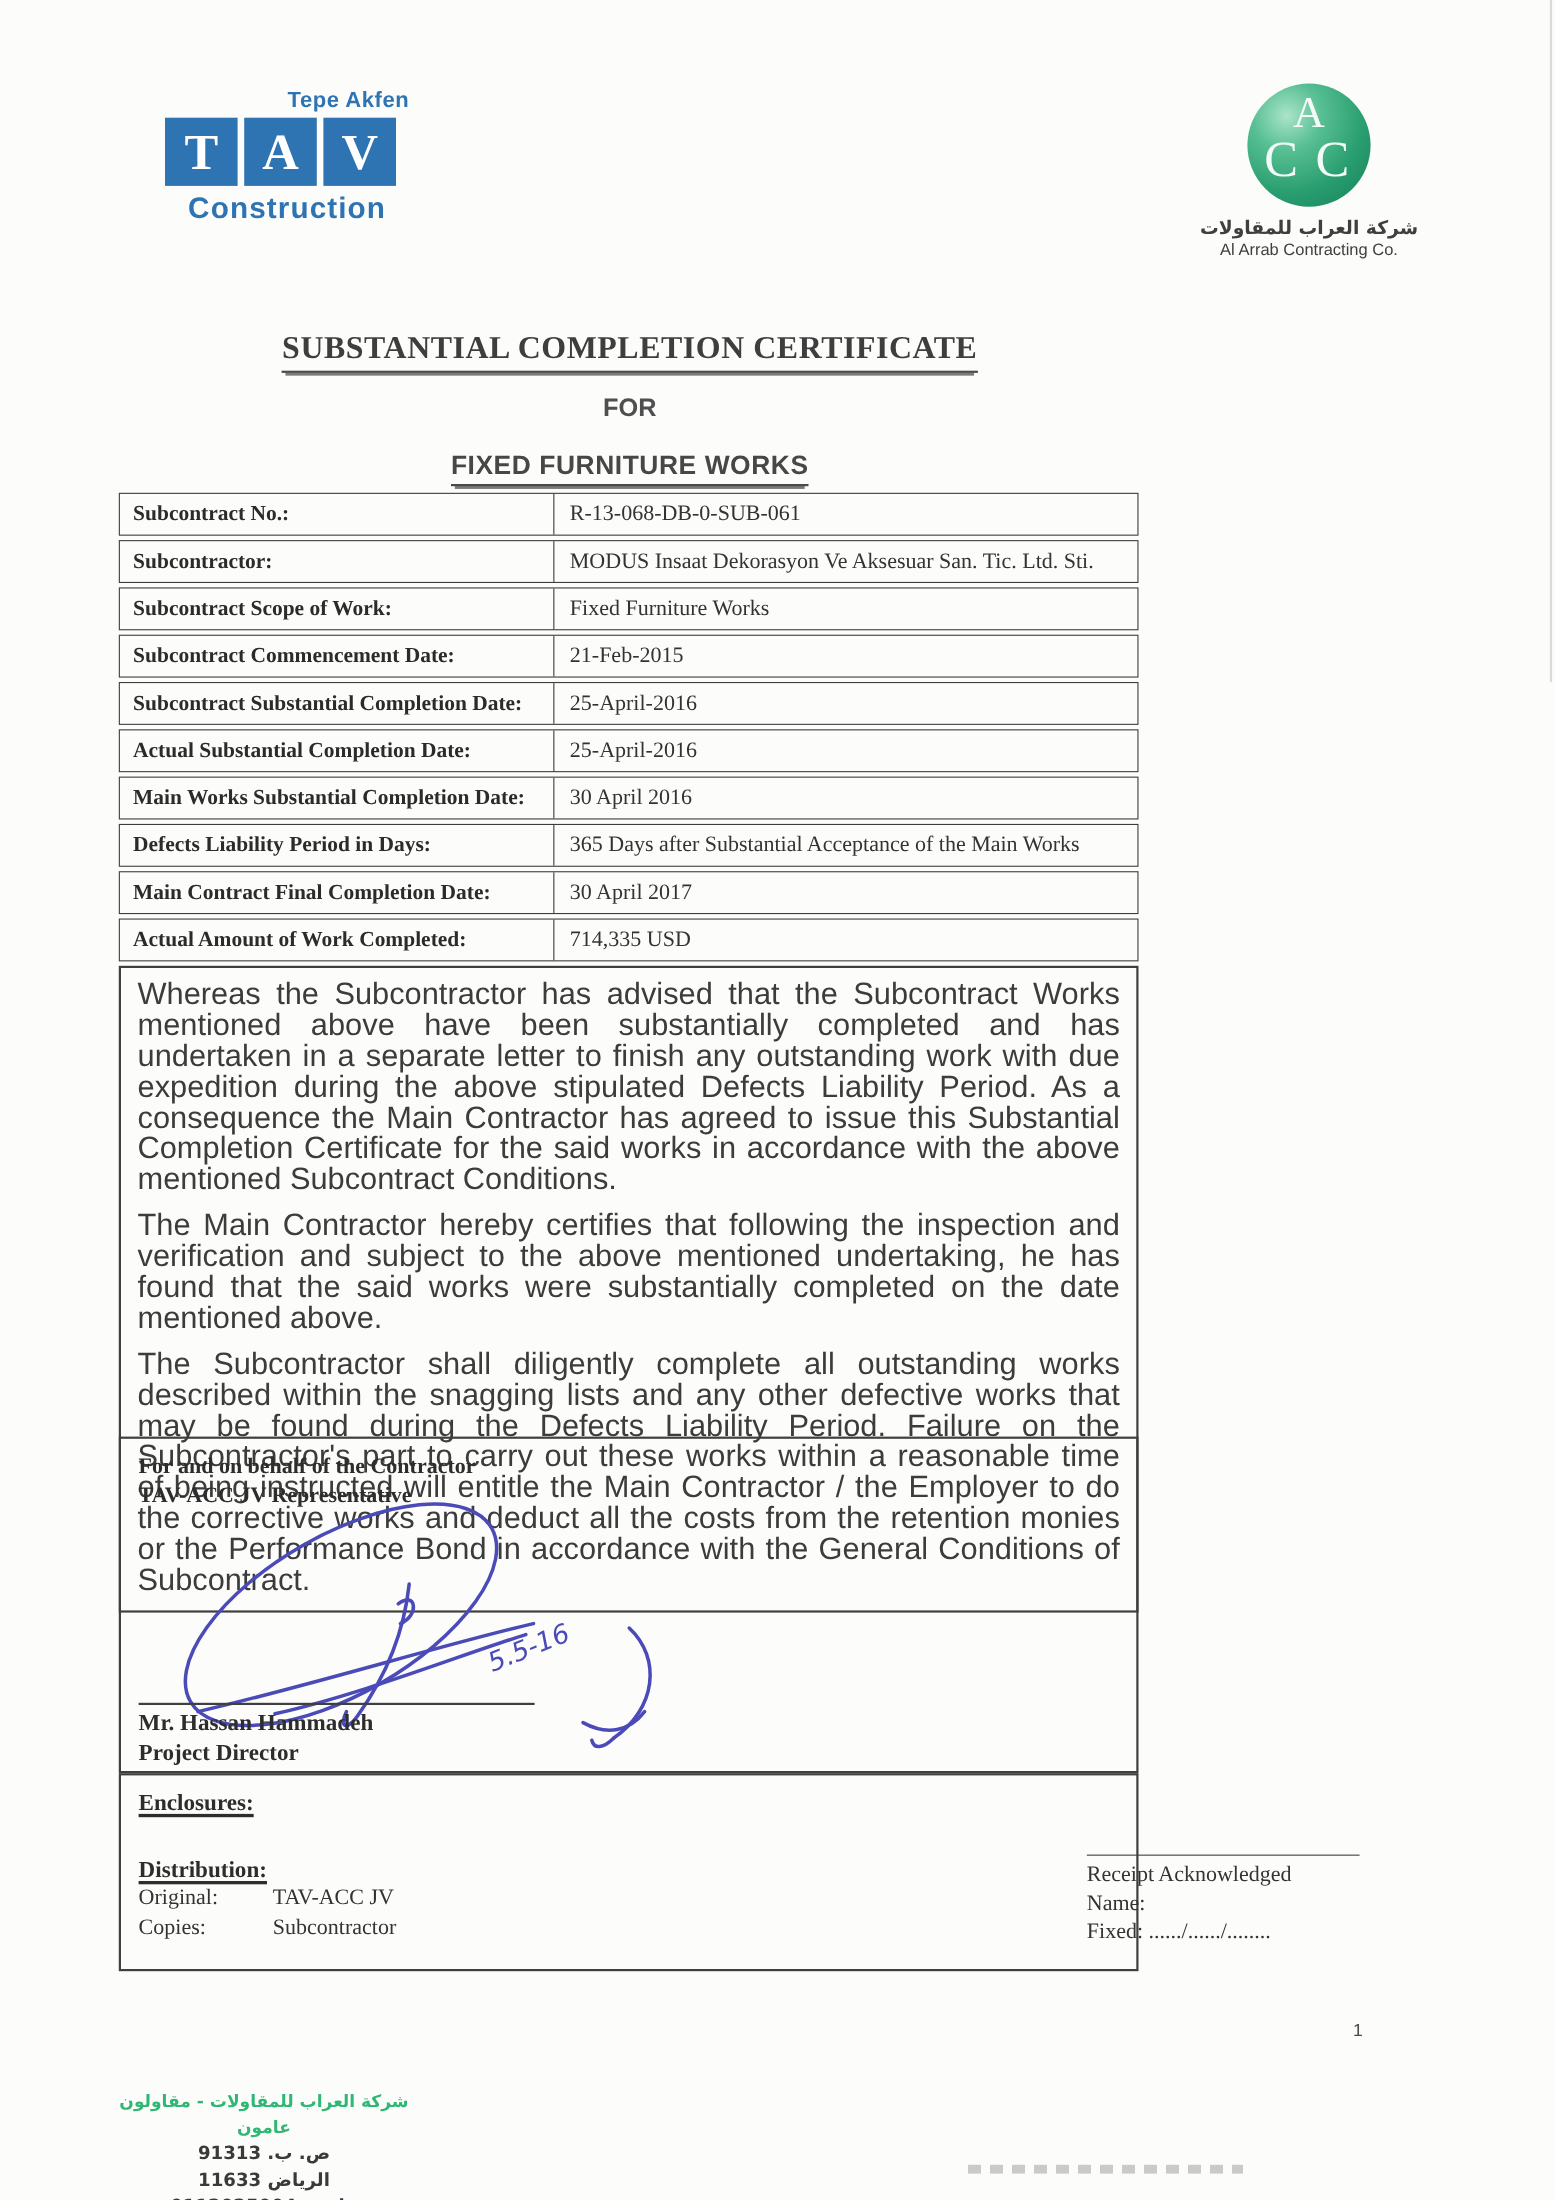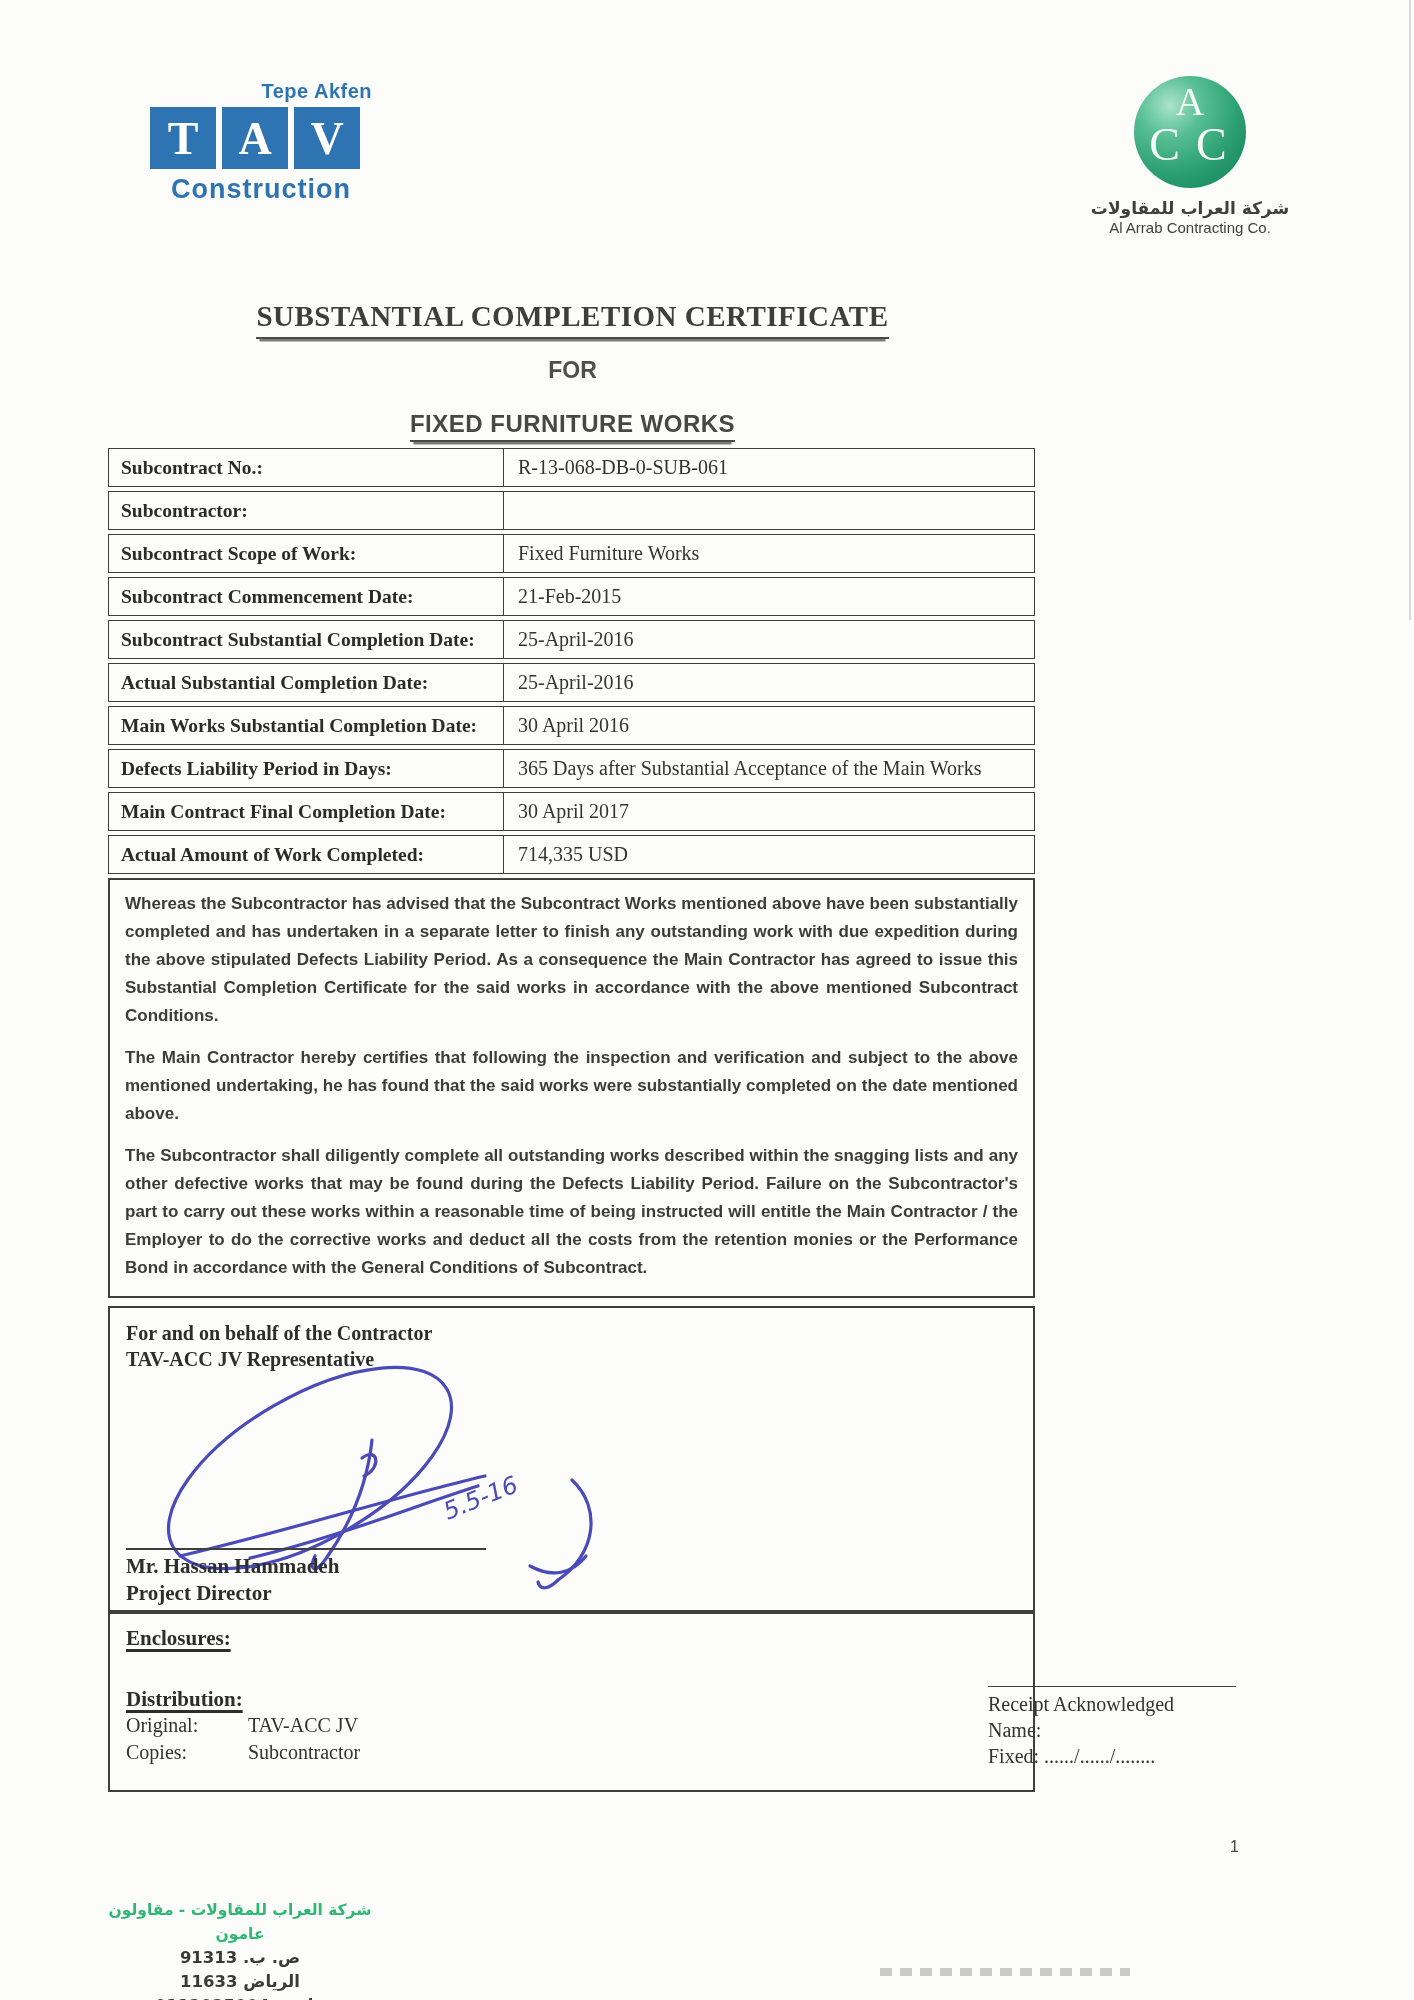--- a/index.html
+++ b/index.html
@@ -50,22 +50,22 @@
   .details-table { position:absolute; left:108px; top:448px; width:927px;
                    display:flex; flex-direction:column; gap:4px; }
   .d-row { display:flex; align-items:stretch; height:37px; border:1.5px solid #3d3d3d; background:transparent; }
   .d-label { flex:0 0 382px; display:flex; align-items:center; padding-left:12px;
              border-right:1.5px solid #3d3d3d; font-weight:bold; font-size:19.5px; color:#2b2b2b; }
   .d-value { flex:1; display:flex; align-items:center; padding-left:14px; font-size:20px; color:#333333; }
 
   
   .para-box { position:absolute; left:108px; top:878px; width:893px; border:2px solid #3f3f3f;
               padding:10px 15px 14px; }
-  .para-box p { margin:0 0 14px; font-family:"Liberation Sans",sans-serif; font-size:17px;
-                line-height:28px; color:#3c3c3c; text-align:justify;font-weight:bold; }
+  .para-box p { margin:0 0 14px; font-family:"Liberation Sans",sans-serif; font-size:28px;
+                line-height:28px; color:#3c3c3c; text-align:justify; }
   .para-box p:last-child { margin-bottom:0; }
 
   
   .sig-box { position:absolute; left:108px; top:1306px; width:891px; height:278px;
              border:2px solid #3f3f3f; padding:12px 16px; }
   .sig-heading { font-weight:bold; font-size:20px; color:#2d2d2d; line-height:26px; }
   .sig-svg { position:absolute; left:0; top:0; width:923px; height:302px; pointer-events:none; }
   .sig-date { position:absolute; left:332px; top:176px; transform:rotate(-22deg);
               font-family:"DejaVu Sans",sans-serif; font-style:italic; font-size:24px;
               color:var(--signature-blue,#4a4ab8); }
@@ -132,20 +132,21 @@
     <div class="title-sub">FIXED FURNITURE WORKS</div>
   </div>
 
   <div class="details-table">
     <div class="d-row">
       <div class="d-label">Subcontract No.:</div>
       <div class="d-value">R-13-068-DB-0-SUB-061</div>
     </div>
     <div class="d-row">
       <div class="d-label">Subcontractor:</div>
+      <div class="d-value">MODUS Insaat Dekorasyon Ve Aksesuar San. Tic. Ltd. Sti.</div>
     </div>
     <div class="d-row">
       <div class="d-label">Subcontract Scope of Work:</div>
       <div class="d-value">Fixed Furniture Works</div>
     </div>
     <div class="d-row">
       <div class="d-label">Subcontract Commencement Date:</div>
       <div class="d-value">21-Feb-2015</div>
     </div>
     <div class="d-row">

